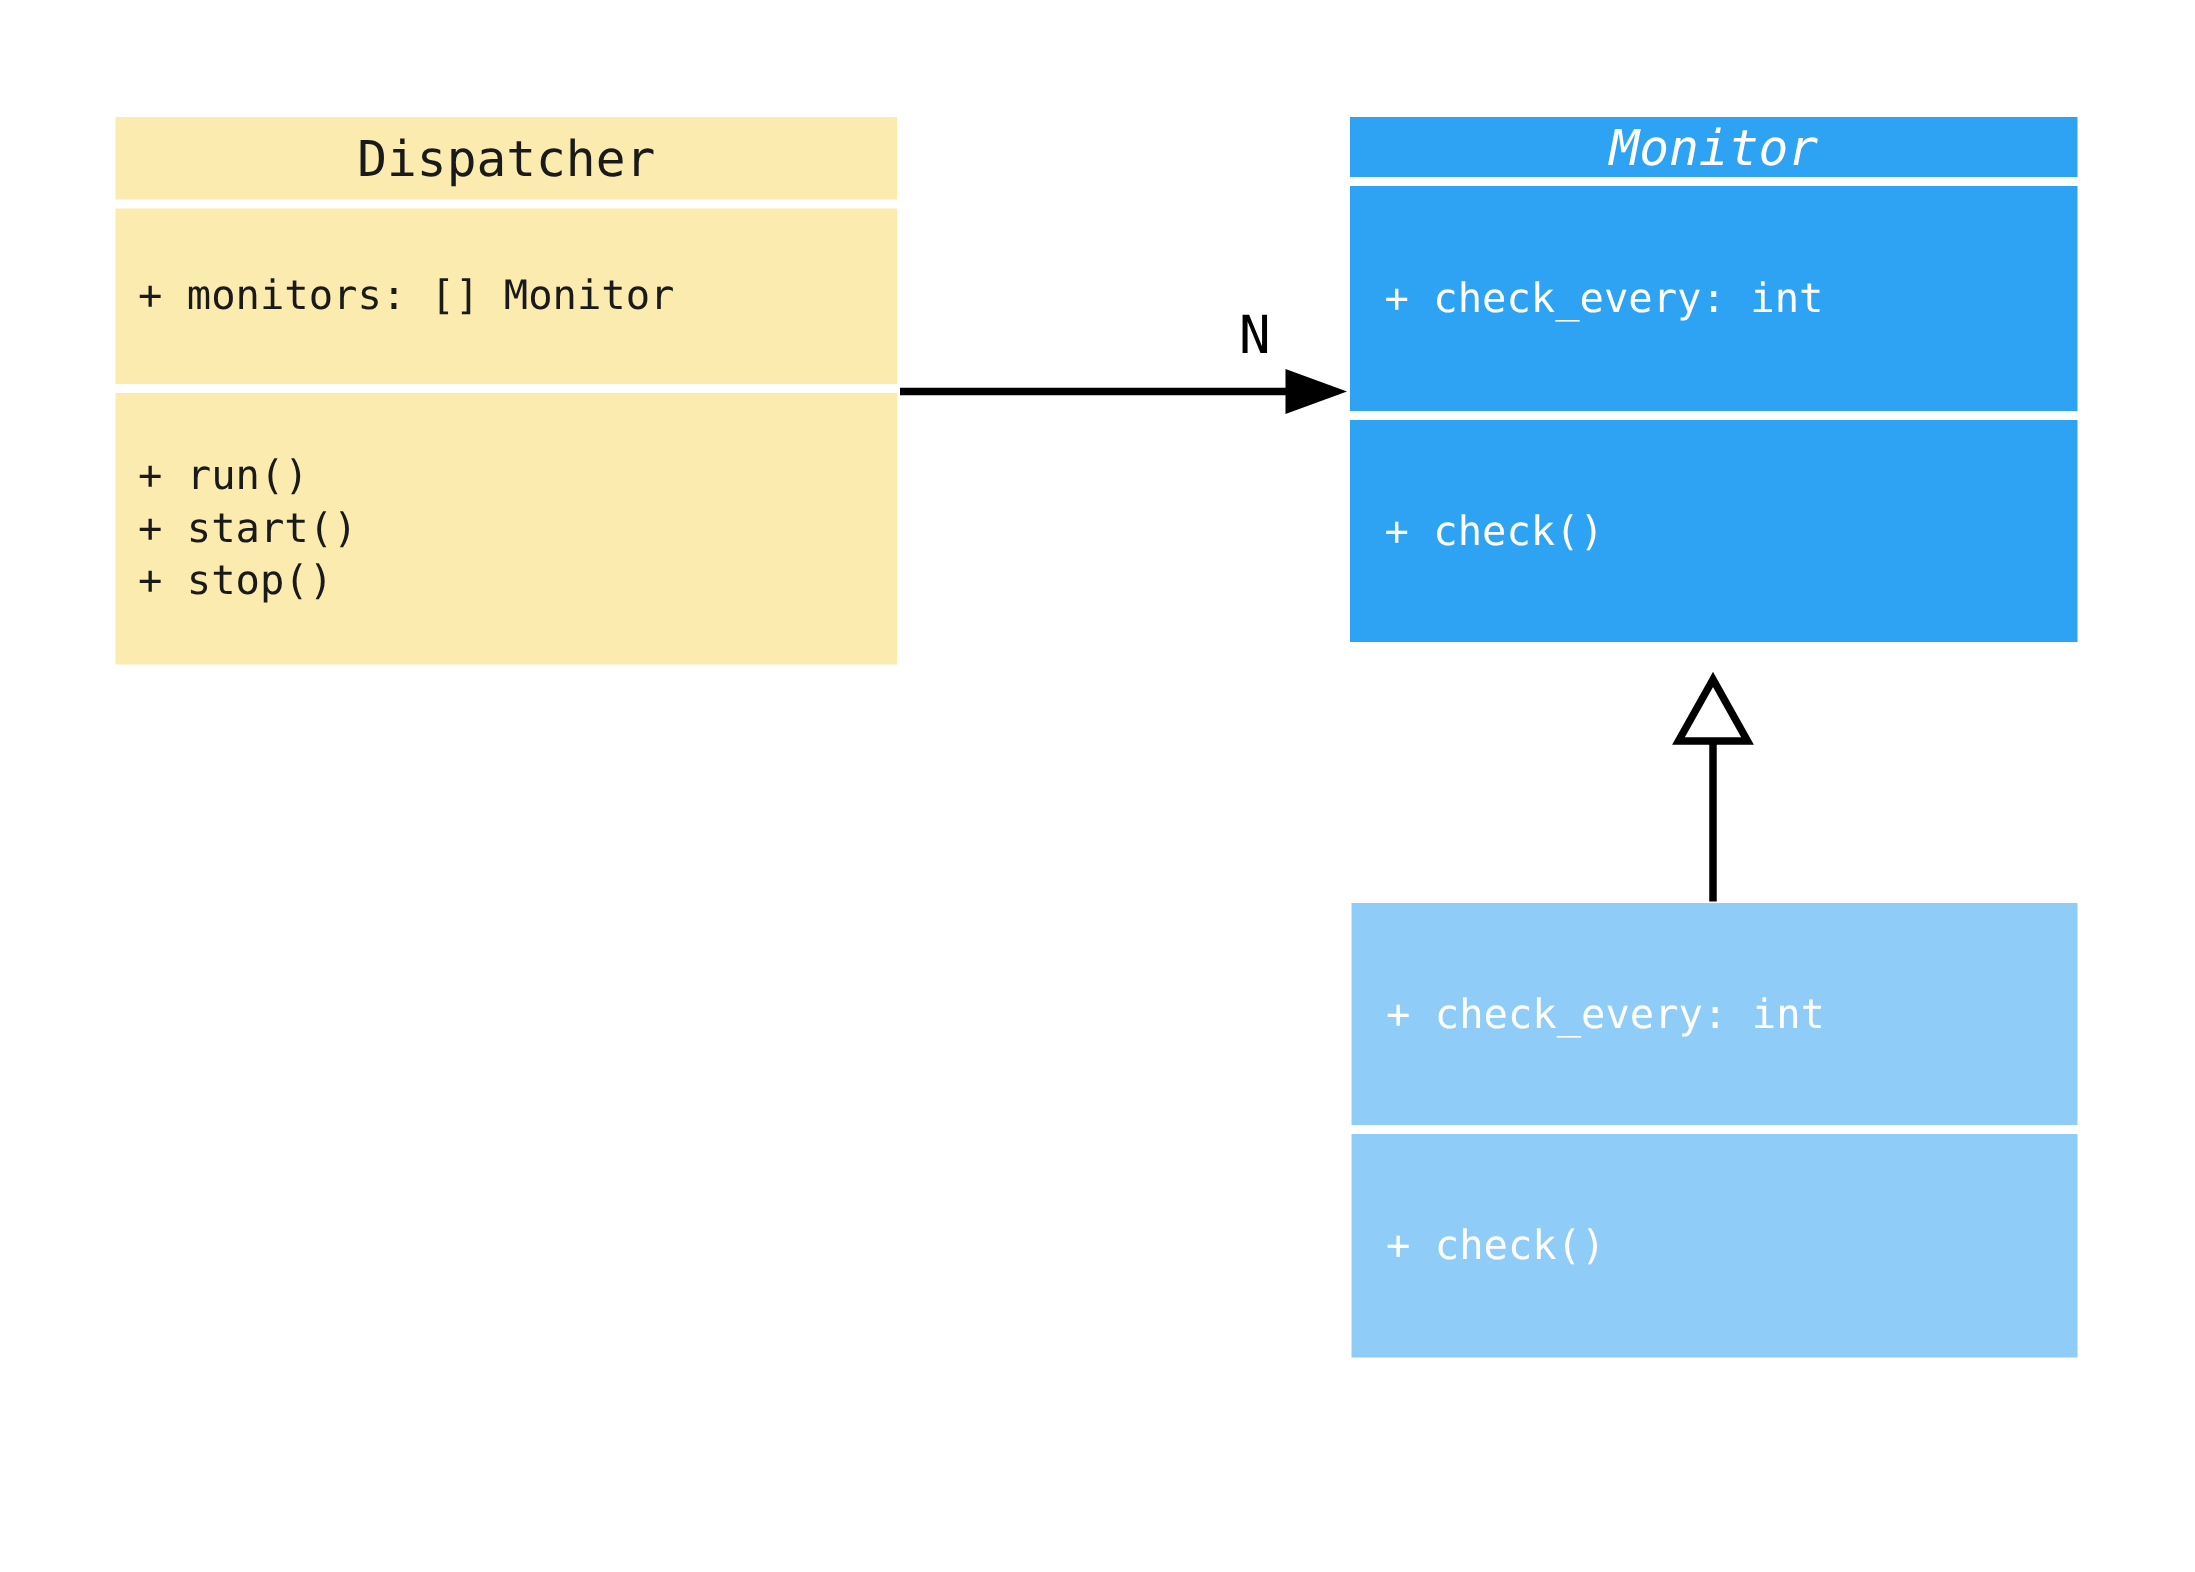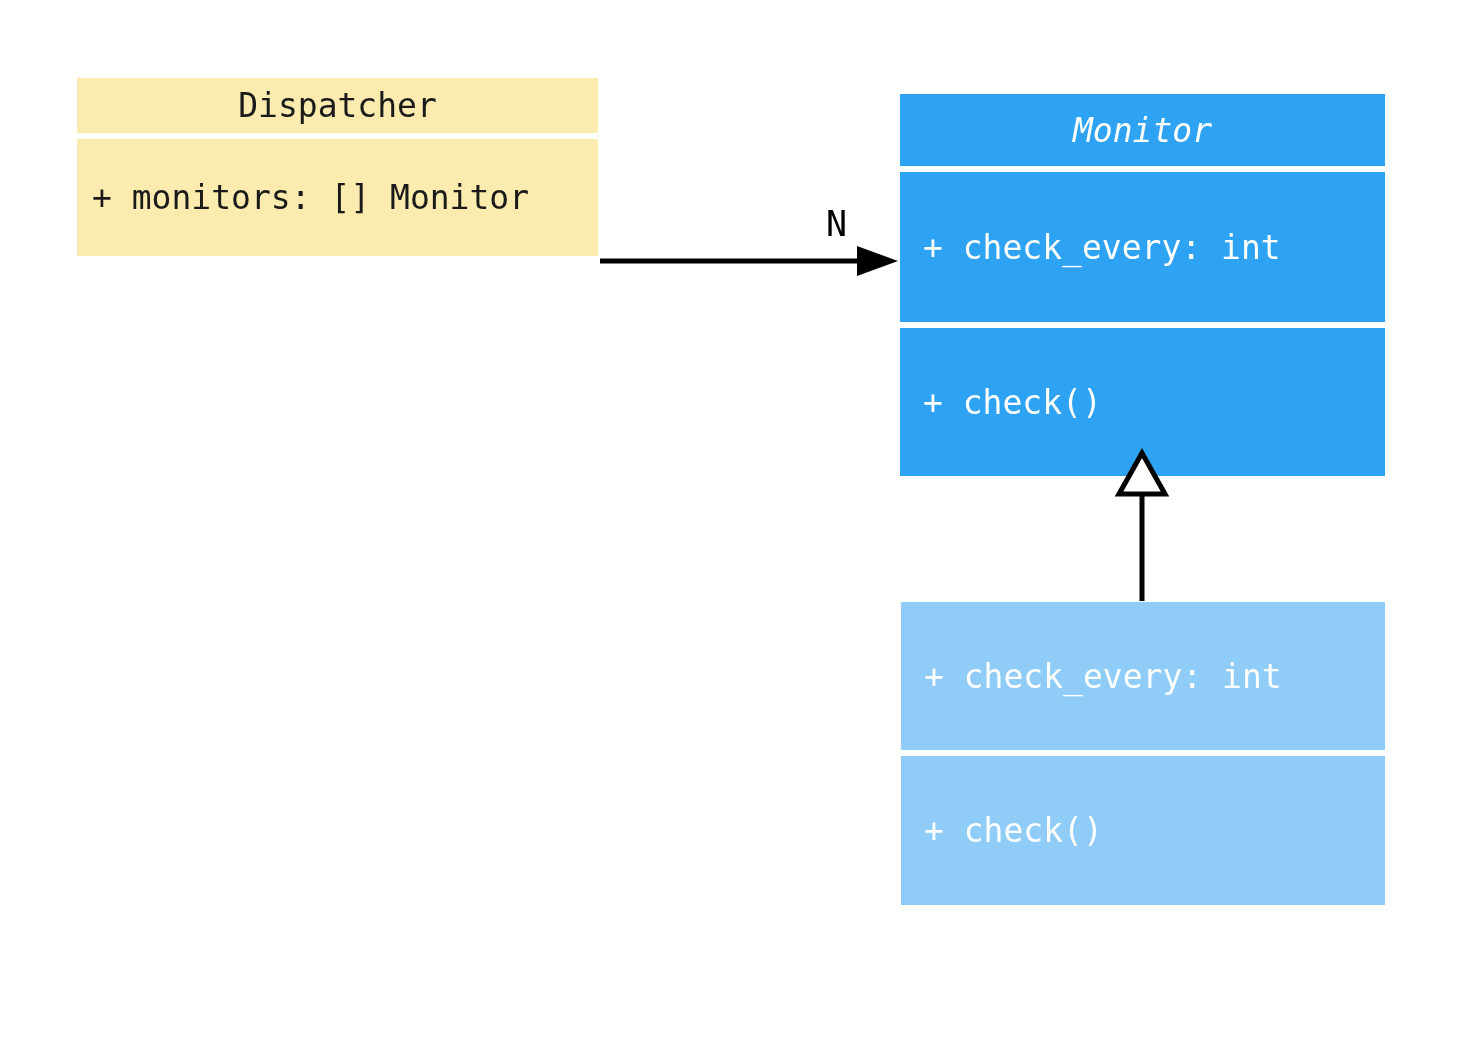--- a/index.html
+++ b/index.html
@@ -22,34 +22,34 @@
     display: flex;
     align-items: center;
     justify-content: center;
     font-size: 33px;
   }
   .title.italic { font-style: italic; }
   .members {
     display: flex;
     flex-direction: column;
     justify-content: center;
-    font-size: 33px;
+    font-size: 27px;
     line-height: 35px;
   }
   .member { white-space: pre; }
 
   
   .c-dispatcher { left: 77px; top: 78px; width: 521px; }
   .c-dispatcher .title   { height: 55px; }
   .c-dispatcher .attrs   { height: 117px; padding-left: 15px; }
   .c-dispatcher .methods { height: 181px; padding-left: 15px; }
 
   
   .c-monitor { left: 900px; top: 78px; width: 485px; }
-  .c-monitor .title   { height: 72px; margin-top: 16px; }
+  .c-monitor .title   { height: 40px; }
   .c-monitor .attrs   { height: 150px; padding-left: 23px; }
   .c-monitor .methods { height: 148px; padding-left: 23px; }
 
   
   .c-concretemonitor { left: 901px; top: 602px; width: 484px; }
   .c-concretemonitor .title   { height: 58px; }
   .c-concretemonitor .attrs   { height: 148px; padding-left: 23px; }
   .c-concretemonitor .methods { height: 149px; padding-left: 23px; }
 
   .arrow-layer {
@@ -70,20 +70,25 @@
 </style>
 </head>
 <body>
 
 <div class="canvas">
 
   <div class="uml-class c-dispatcher" style="color: rgb(26, 26, 26);">
     <div class="compartment title" style="background-color: rgb(251, 235, 174);">Dispatcher</div>
     <div class="compartment members attrs" style="background-color: rgb(251, 235, 174);">
       <div class="member">+ monitors: [] Monitor</div>
+    </div>
+    <div class="compartment members methods" style="background-color: rgb(251, 235, 174);">
+      <div class="member">+ run()</div>
+      <div class="member">+ start()</div>
+      <div class="member">+ stop()</div>
     </div>
   </div>
 
   <div class="uml-class c-monitor" style="color: rgb(255, 255, 255);">
     <div class="compartment title italic" style="background-color: rgb(47, 163, 243);">Monitor</div>
     <div class="compartment members attrs" style="background-color: rgb(47, 163, 243);">
       <div class="member">+ check_every: int</div>
     </div>
     <div class="compartment members methods" style="background-color: rgb(47, 163, 243);">
       <div class="member">+ check()</div>

